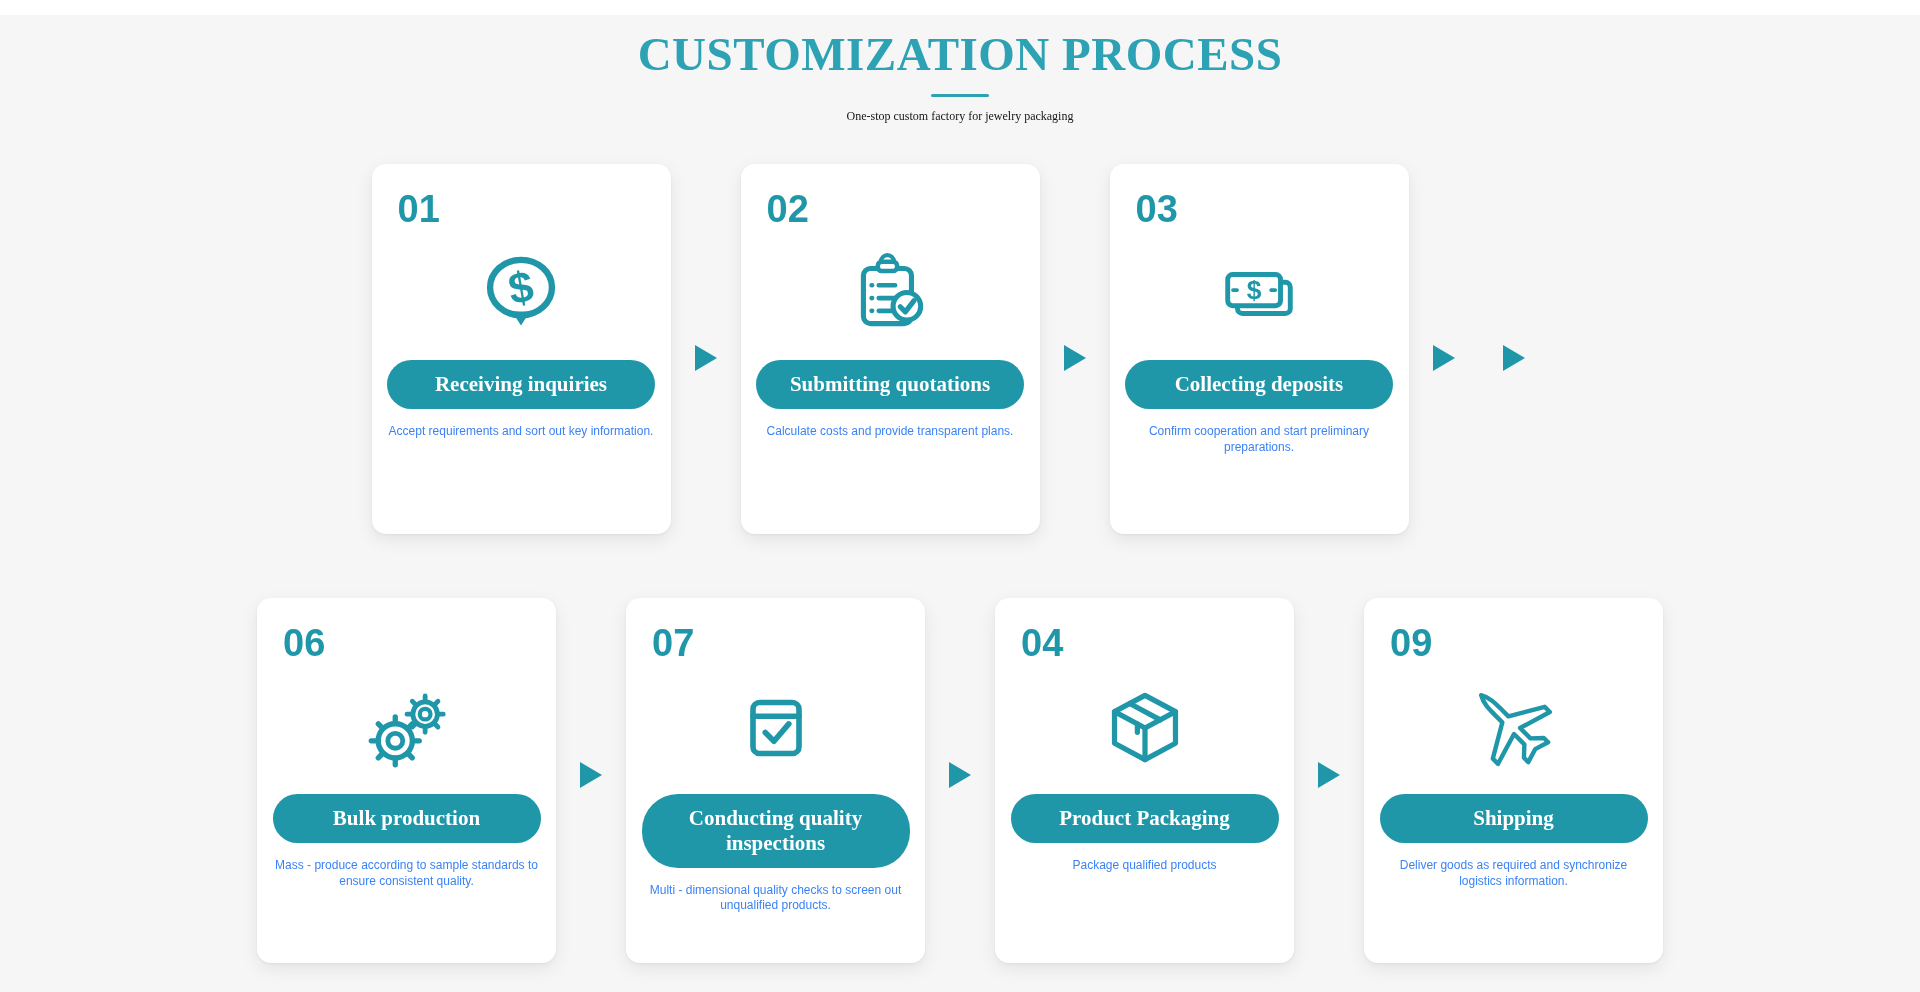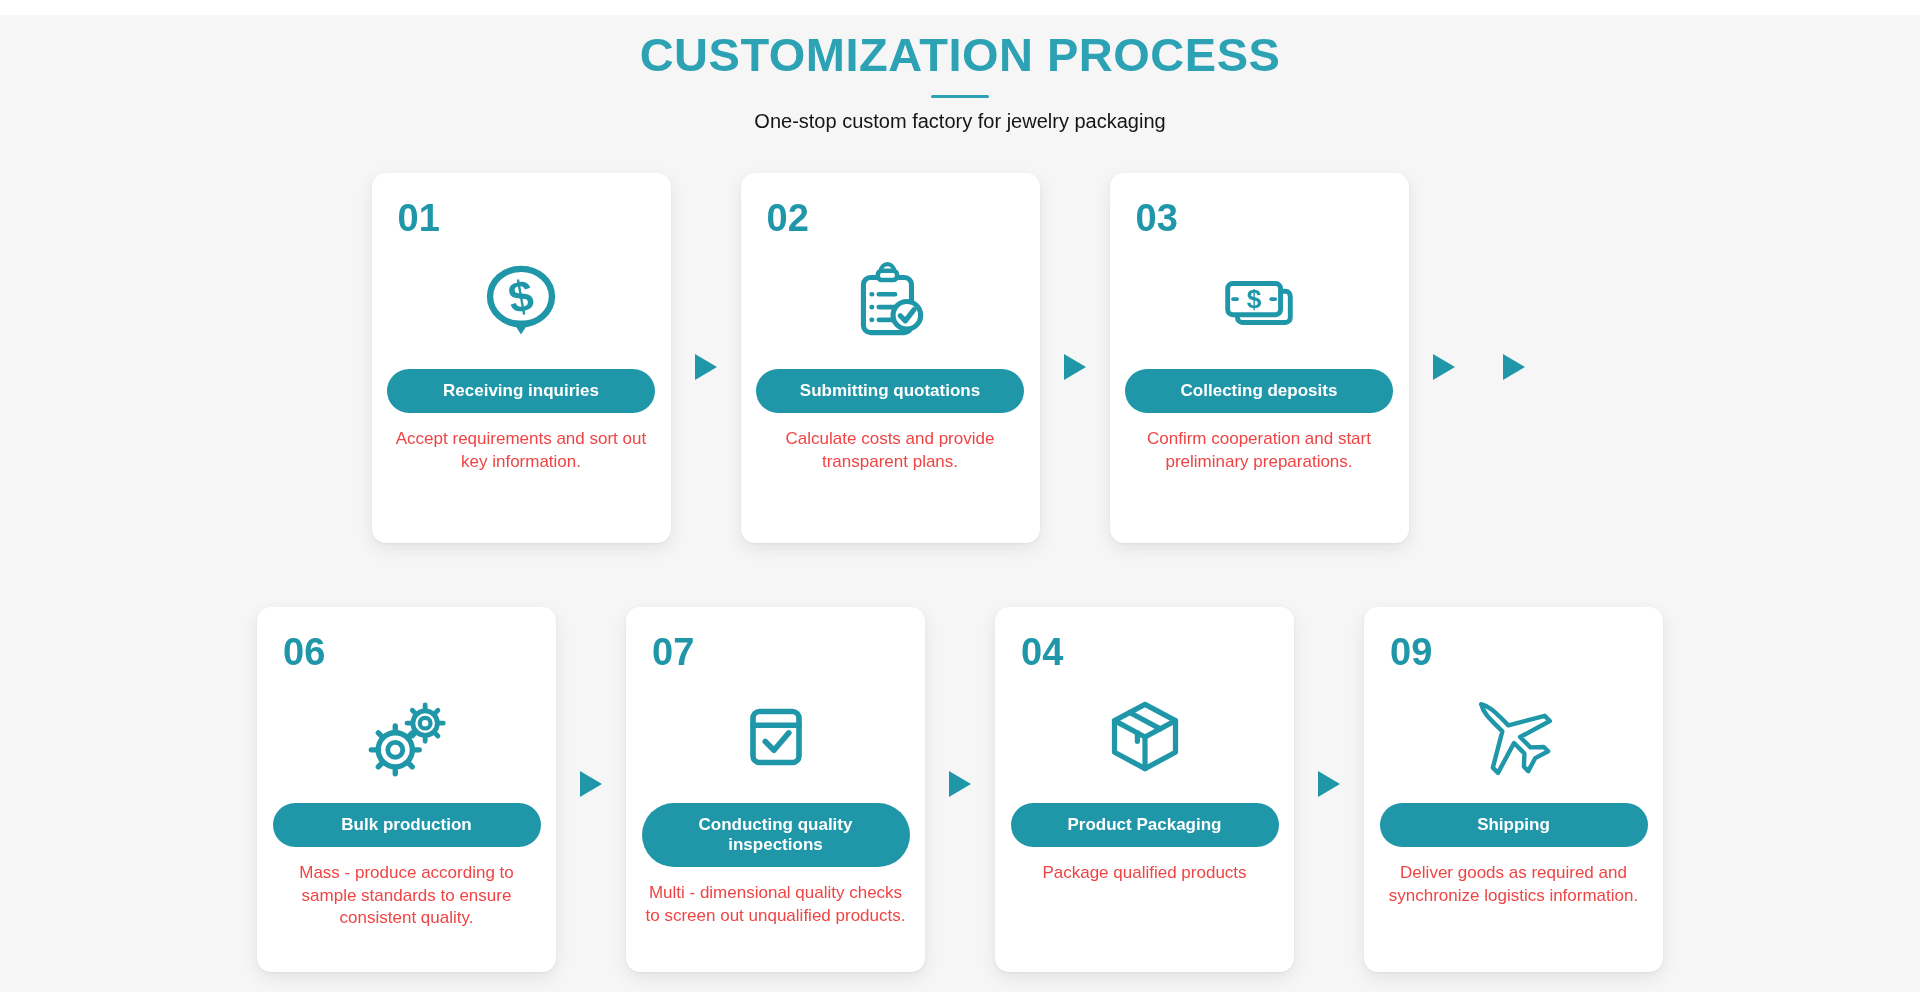--- a/index.html
+++ b/index.html
@@ -2,30 +2,30 @@
 <html style="--accent: #1F97A9; --title: #2CA2B4; --background: #F6F6F6; --card: #FFFFFF;"><head>
 <meta charset="utf-8">
 <style>
   html,body{margin:0;padding:0;}
   body{
     width:1920px;height:992px;overflow:hidden;
     background:var(--background,#F6F6F6);
     font-family:"Liberation Sans",sans-serif;
   }
   .top-strip{height:15px;background:#ffffff;}
-  .header{text-align:center;padding-top:12px;}
+  .header{text-align:center;padding-top:12px;font-family:Liberation Serif, serif;}
   .page-title{
     margin:0;font-size:47px;font-weight:bold;letter-spacing:.5px;
     color:var(--title,#2CA2B4);
   }
   .title-divider{
     width:58px;height:3px;background:var(--title,#2CA2B4);
     margin:13px auto 12px auto;border-radius:2px;
   }
-  .page-subtitle{margin:0;font-size:20px;color:#151515;}
+  .page-subtitle{margin:0;font-size:12px;color:#151515;}
   .row{display:flex;justify-content:center;align-items:flex-start;}
   .row1{margin-top:40px;}
   .row2{margin-top:64px;}
   .card{
     width:299px;min-height:370px;box-sizing:border-box;
     background:var(--card,#fff);border-radius:14px;
     box-shadow:0 6px 18px rgba(0,0,0,.08),0 1px 3px rgba(0,0,0,.05);
     padding:26px 14px 18px 14px;
     display:flex;flex-direction:column;align-items:center;
   }
@@ -34,27 +34,27 @@
     align-self:flex-start;margin-left:12px;
     font-size:38px;font-weight:bold;line-height:1;
     color:var(--accent,#1F97A9);
   }
   .icon-area{
     height:132px;display:flex;align-items:center;justify-content:center;
     color:var(--accent,#1F97A9);
   }
   .pill{
     background:var(--accent,#1F97A9);color:#fff;
-    font-size:17px;font-weight:bold;text-align:center;line-height:1.18;
+    font-size:21px;font-weight:bold;text-align:center;line-height:1.18;
     border-radius:36px;padding:12px 8px;
-    width:100%;max-width:268px;box-sizing:border-box;
+    width:100%;max-width:268px;box-sizing:border-box;font-family:Liberation Serif, serif;
   }
   .desc{
-    margin-top:15px;font-size:17px;line-height:1.33;
-    color:#ef4444;text-align:center;max-width:274px;
+    margin-top:15px;font-size:12px;line-height:1.33;
+    color:#3b82f6;text-align:center;max-width:274px;
   }
   .gap{width:70px;display:flex;justify-content:center;}
   .row1 .gap{margin-top:181px;}
   .row2 .gap{margin-top:164px;}
   .arrow{
     width:0;height:0;
     border-top:13px solid transparent;
     border-bottom:13px solid transparent;
     border-left:22px solid var(--accent,#1F97A9);
   }

